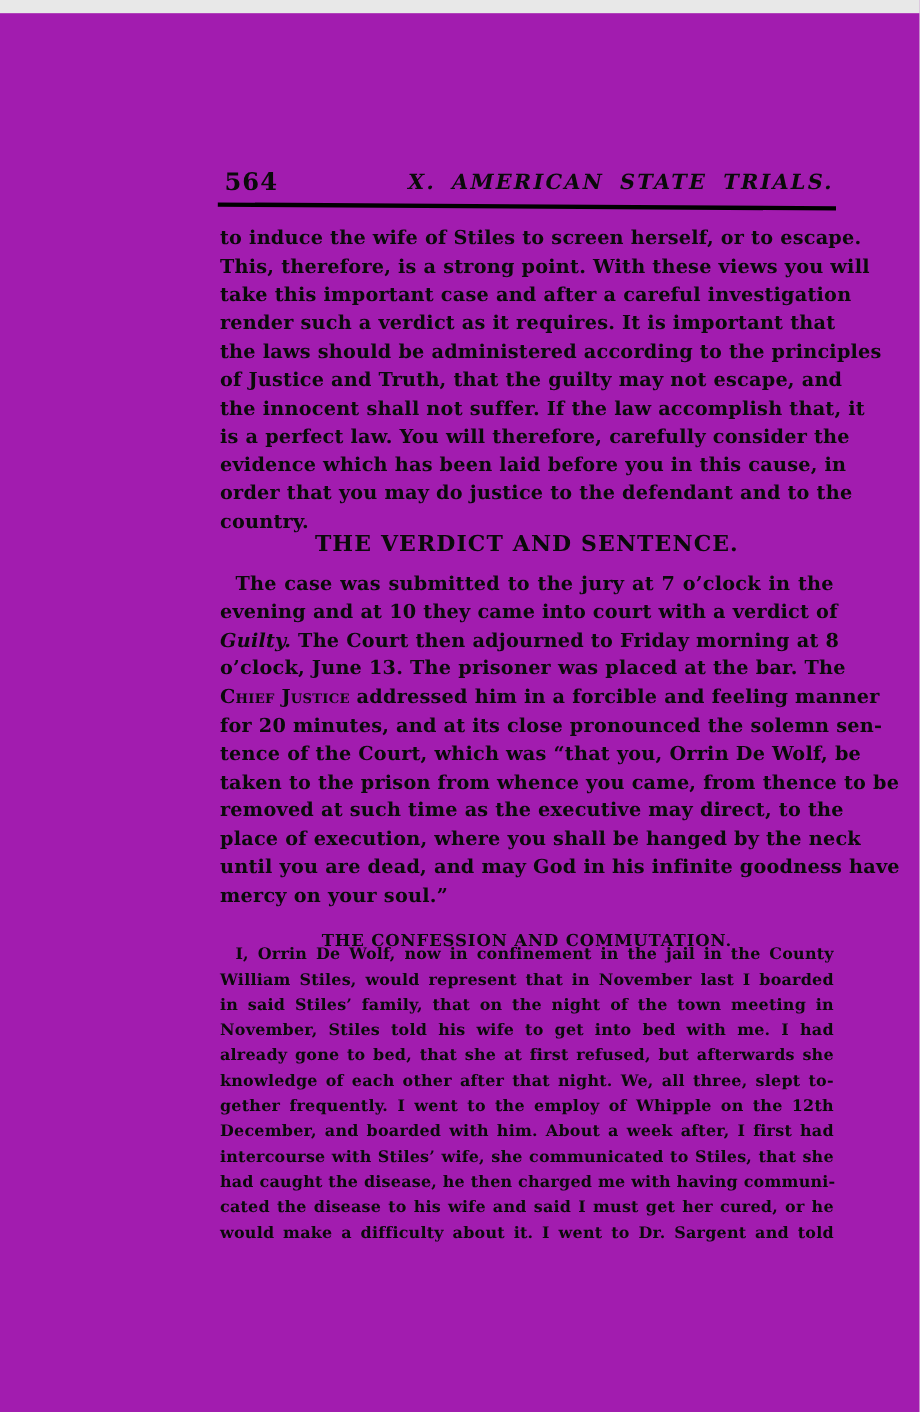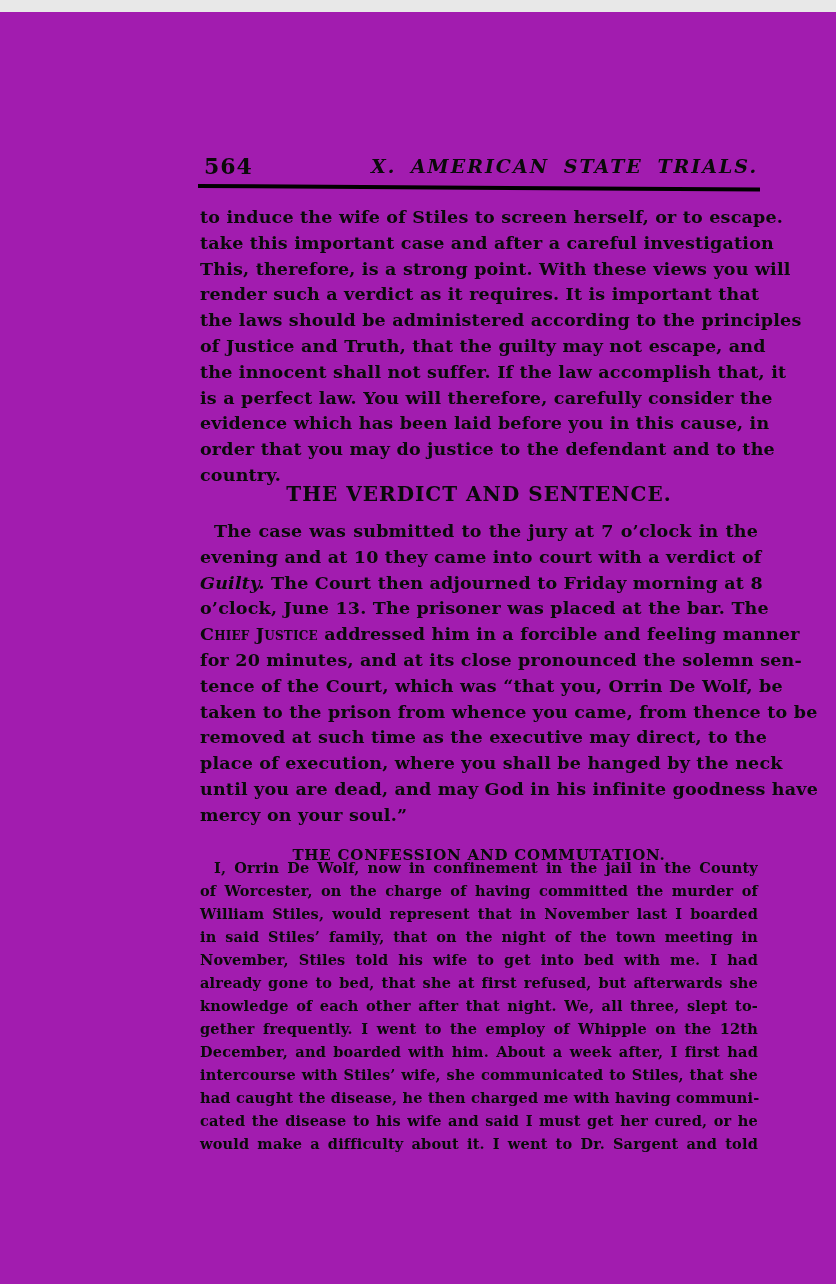--- a/index.html
+++ b/index.html
@@ -62,22 +62,22 @@
 
   <div class="abs header">
     <span class="pageno">564</span>
     <span class="runtitle">X. AMERICAN STATE TRIALS.</span>
   </div>
 
   <div class="abs rule"></div>
 
   <div class="abs para charge">
     <div class="line">to induce the wife of Stiles to screen herself, or to escape.</div>
+    <div class="line">This, therefore, is a strong point. With these views you will</div>
     <div class="line">take this important case and after a careful investigation</div>
-    <div class="line">This, therefore, is a strong point. With these views you will</div>
     <div class="line">render such a verdict as it requires. It is important that</div>
     <div class="line">the laws should be administered according to the principles</div>
     <div class="line">of Justice and Truth, that the guilty may not escape, and</div>
     <div class="line">the innocent shall not suffer. If the law accomplish that, it</div>
     <div class="line">is a perfect law. You will therefore, carefully consider the</div>
     <div class="line">evidence which has been laid before you in this cause, in</div>
     <div class="line">order that you may do justice to the defendant and to the</div>
     <div class="line end">country.</div>
   </div>
 
@@ -95,21 +95,20 @@
     <div class="line">removed at such time as the executive may direct, to the</div>
     <div class="line">place of execution, where you shall be hanged by the neck</div>
     <div class="line">until you are dead, and may God in his infinite goodness have</div>
     <div class="line end">mercy on your soul.”</div>
   </div>
 
   <div class="heading heading2">THE CONFESSION AND COMMUTATION.</div>
 
   <div class="abs para confession">
     <div class="line indent">I, Orrin De Wolf, now in confinement in the jail in the County</div>
-    <div class="line">of Worcester, on the charge of having committed the murder of</div>
     <div class="line">William Stiles, would represent that in November last I boarded</div>
     <div class="line">in said Stiles’ family, that on the night of the town meeting in</div>
     <div class="line">November, Stiles told his wife to get into bed with me. I had</div>
     <div class="line">already gone to bed, that she at first refused, but afterwards she</div>
     <div class="line">knowledge of each other after that night. We, all three, slept to-</div>
     <div class="line">gether frequently. I went to the employ of Whipple on the 12th</div>
     <div class="line">December, and boarded with him. About a week after, I first had</div>
     <div class="line">intercourse with Stiles’ wife, she communicated to Stiles, that she</div>
     <div class="line">had caught the disease, he then charged me with having communi-</div>
     <div class="line">cated the disease to his wife and said I must get her cured, or he</div>

